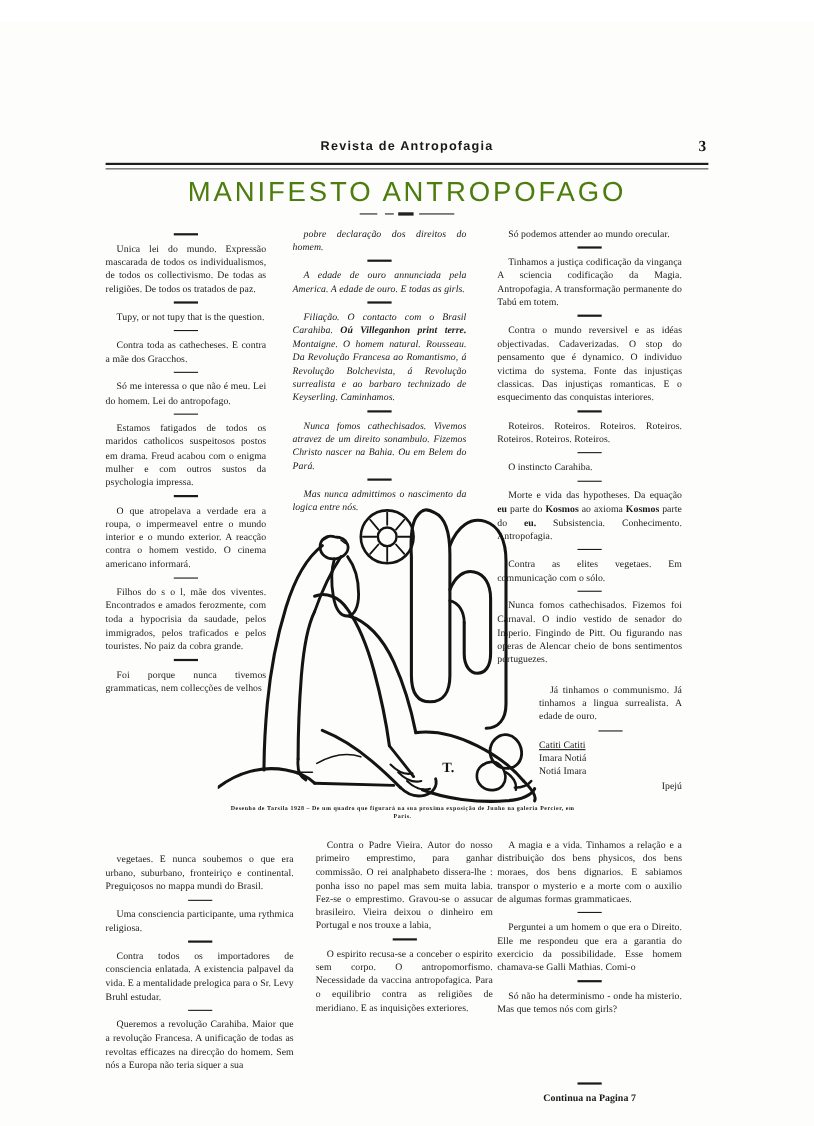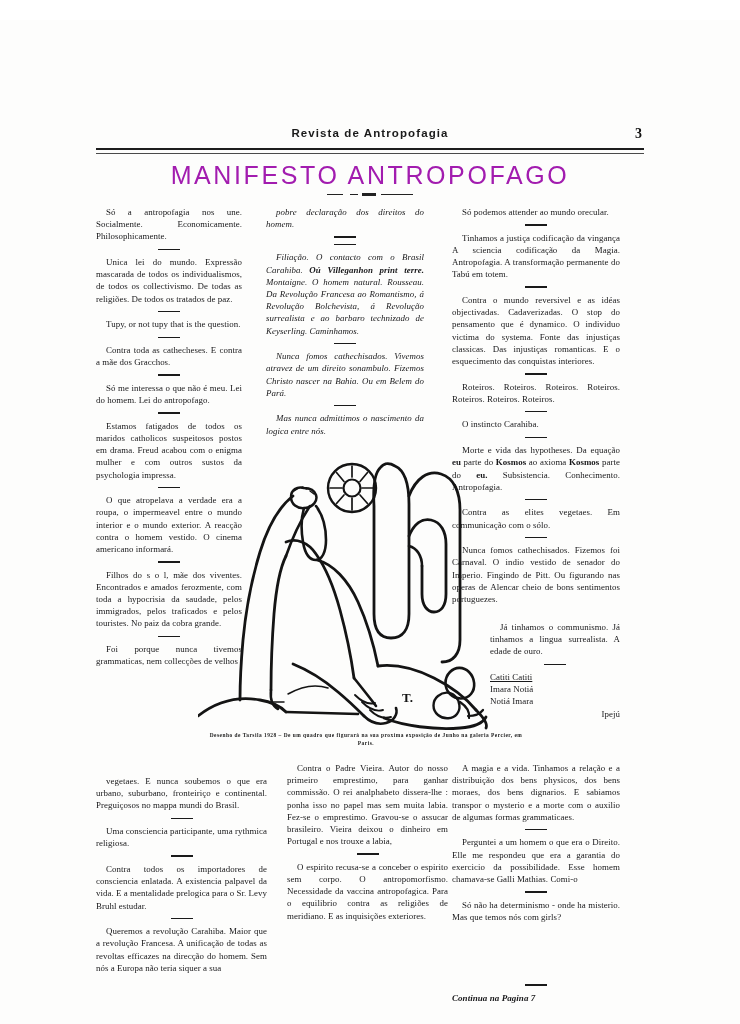--- a/index.html
+++ b/index.html
@@ -74,21 +74,21 @@
   
   .headline {
     position: absolute;
     left: 0; right: 0;
     top: 141px;
     text-align: center;
     font-family: "Liberation Sans", sans-serif;
     font-weight: 300;
     font-size: 25px;
     letter-spacing: 2.6px;
-    color: #a21caf;
+    color: #4d7c0f;
     white-space: nowrap;
   }
   .headline-ornament {
     position: absolute;
     left: 50%;
     transform: translateX(-50%);
     top: 172px;
     width: 86px;
     height: 6px;
   }
@@ -130,22 +130,21 @@
   #col-left   { left: 96px;  top: 186px; width: 146px; }
   #col-mid-top{ left: 266px; top: 186px; width: 158px; font-style: italic; }
   #col-right  { left: 452px; top: 186px; width: 168px; }
 
   #col-left-lower  { left: 96px;  top: 755px; width: 171px; }
   #col-mid-lower   { left: 287px; top: 742px; width: 161px; }
   #col-right-lower { left: 452px; top: 742px; width: 168px; }
   #col-right-narrow{ left: 490px; top: 601px; width: 130px; }
 
   .lastline {
-    text-align: left;
-    font-style: italic;
+    text-align: center;
     font-weight: bold;
     font-size: 9px;
     margin-top: 4px;
   }
 
   
   .illustration {
     position: absolute;
     left: 198px;
     top: 424px;
@@ -182,21 +181,20 @@
 
   <div class="headline">MANIFESTO  ANTROPOFAGO</div>
   <div class="headline-ornament">
     <div class="seg s1"></div>
       <div class="seg s2"></div>
       <div class="seg s3"></div>
       <div class="seg s4"></div>
   </div>
 
   <div class="col" id="col-left">
-      <p>Só a antropofagia nos une. Socialmente. Economicamente. Philosophicamente.</p>
       <div class="sep"></div>
       <p>Unica lei do mundo. Expressão mascarada de todos os individualismos, de todos os collectivismo. De todas as religiões. De todos os tratados de paz.</p>
       <div class="sep"></div>
       <p>Tupy, or not tupy that is the question.</p>
       <div class="sep"></div>
       <p>Contra toda as cathecheses. E contra a mãe dos Gracchos.</p>
       <div class="sep"></div>
       <p>Só me interessa o que não é meu. Lei do homem. Lei do antropofago.</p>
       <div class="sep"></div>
       <p>Estamos fatigados de todos os maridos catholicos suspeitosos postos em drama. Freud acabou com o enigma mulher e com outros sustos da psychologia impressa.</p>
@@ -204,20 +202,21 @@
       <p>O que atropelava a verdade era a roupa, o impermeavel entre o mundo interior e o mundo exterior. A reacção contra o homem vestido. O cinema americano informará.</p>
       <div class="sep"></div>
       <p>Filhos do s o l, mãe dos viventes. Encontrados e amados ferozmente, com toda a hypocrisia da saudade, pelos immigrados, pelos traficados e pelos touristes. No paiz da cobra grande.</p>
       <div class="sep"></div>
       <p>Foi porque nunca tivemos grammaticas, nem collecções de velhos</p>
     </div>
 
   <div class="col" id="col-mid-top">
       <p>pobre declaração dos direitos do homem.</p>
       <div class="sep"></div>
+      <p>A edade de ouro annunciada pela America. A edade de ouro. E todas as girls.</p>
       <div class="sep"></div>
       <p>Filiação. O contacto com o Brasil Carahiba. <b>Oú Villeganhon print terre.</b> Montaigne. O homem natural. Rousseau. Da Revolução Francesa ao Romantismo, á Revolução Bolchevista, á Revolução surrealista e ao barbaro technizado de Keyserling. Caminhamos.</p>
       <div class="sep"></div>
       <p>Nunca fomos cathechisados. Vivemos atravez de um direito sonambulo. Fizemos Christo nascer na Bahia. Ou em Belem do Pará.</p>
       <div class="sep"></div>
       <p>Mas nunca admittimos o nascimento da logica entre nós.</p>
     </div>
 
   <div class="col" id="col-right">
       <p>Só podemos attender ao mundo orecular.</p>

